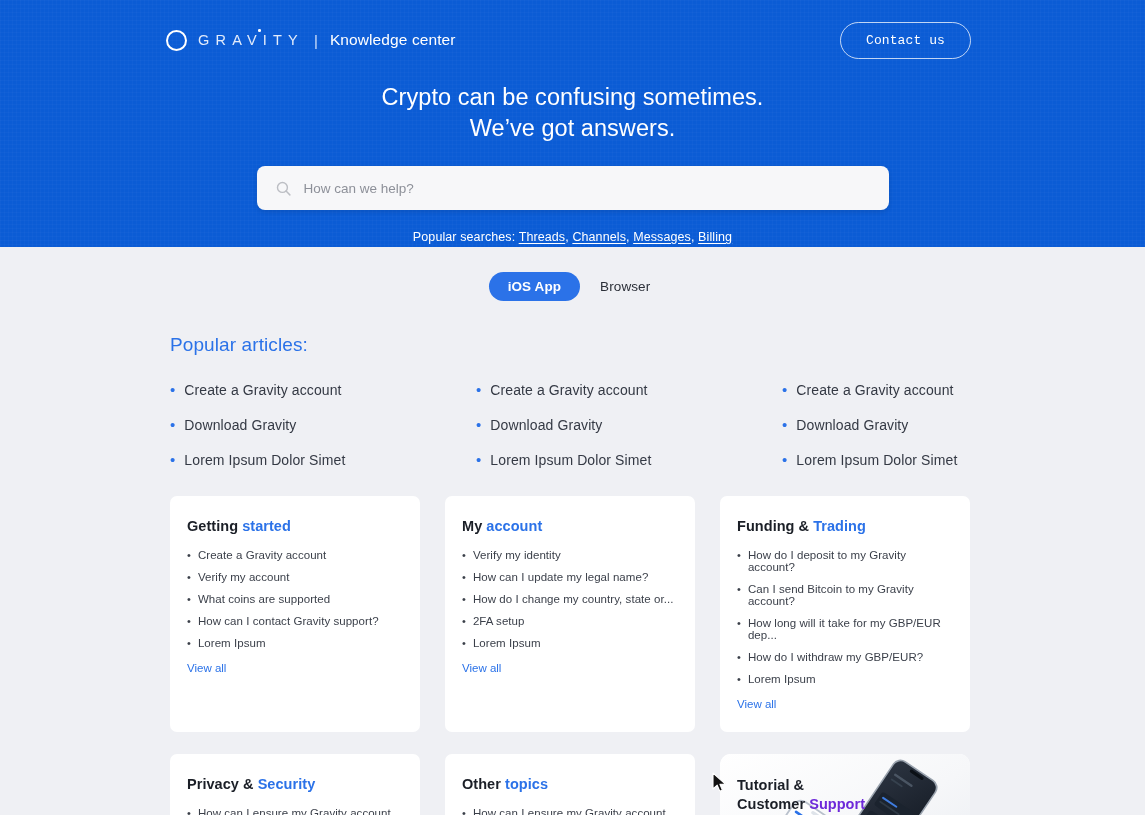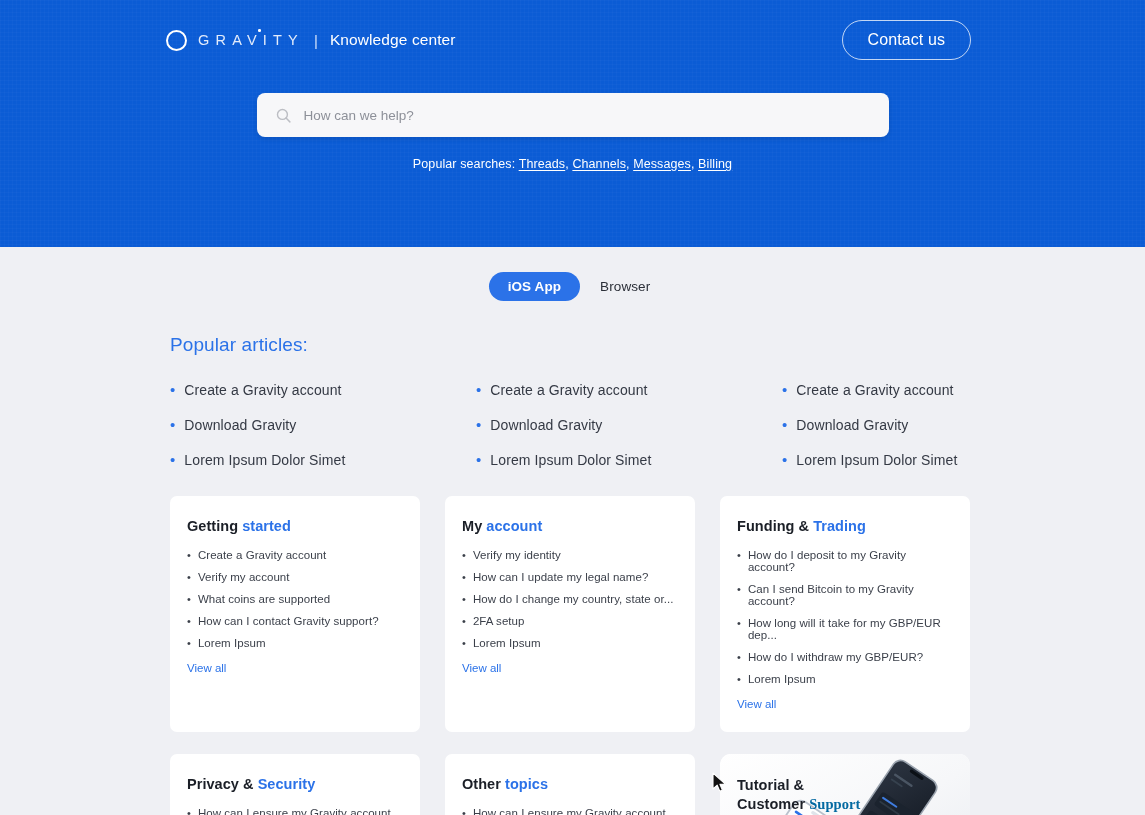--- a/index.html
+++ b/index.html
@@ -82,22 +82,22 @@
     color: #ffffff;
     font-weight: 400;
     letter-spacing: .1px;
   }
 
   .contact-btn {
     border: 1px solid rgba(255,255,255,.75);
     border-radius: 22px;
     background: transparent;
     color: #ffffff;
-    font-family: Liberation Sans, sans-serif;
-    font-size: 16px;
+    font-family: Liberation Mono, monospace;
+    font-size: 13px;
     padding: 10px 25px;
     cursor: pointer;
     letter-spacing: .1px;
   }
 
   .hero-title {
     text-align: center;
     color: #ffffff;
     font-size: 23.5px;
     font-weight: 400;
@@ -270,21 +270,21 @@
   }
   .promo-title {
     font-size: 14.5px;
     font-weight: 700;
     color: #1b1f27;
     line-height: 19px;
     position: relative;
     z-index: 3;
     letter-spacing: .05px;
   }
-  .promo-title .accent { color: #0369a1; font-family: Liberation Serif, serif; }
+  .promo-title .accent { color: #6d28d9; }
 
   .promo-art {
     position: absolute;
     inset: 0;
     z-index: 1;
   }
 
   
   .cursor {
     position: absolute;
@@ -307,20 +307,24 @@
         <span>GRAVITY</span>
         <span class="dot"></span>
       </span>
       <span class="brand-sep">|</span>
       <span class="brand-sub">Knowledge center</span>
     </div>
 
     <button class="contact-btn">Contact us</button>
   </div>
 
+  <h1 class="hero-title">
+    <div>Crypto can be confusing sometimes.</div>
+    <div>We’ve got answers.</div>
+  </h1>
 
   <div class="search-wrap">
     <svg class="search-icon" viewBox="0 0 24 24" fill="none" stroke="#8d9099" stroke-width="2">
       <circle cx="10.5" cy="10.5" r="7"></circle>
       <line x1="15.6" y1="15.6" x2="21" y2="21" stroke-linecap="round"></line>
     </svg>
     <input class="search-input" type="text" placeholder="How can we help?" style="">
   </div>
 
   <div class="popular-line">

